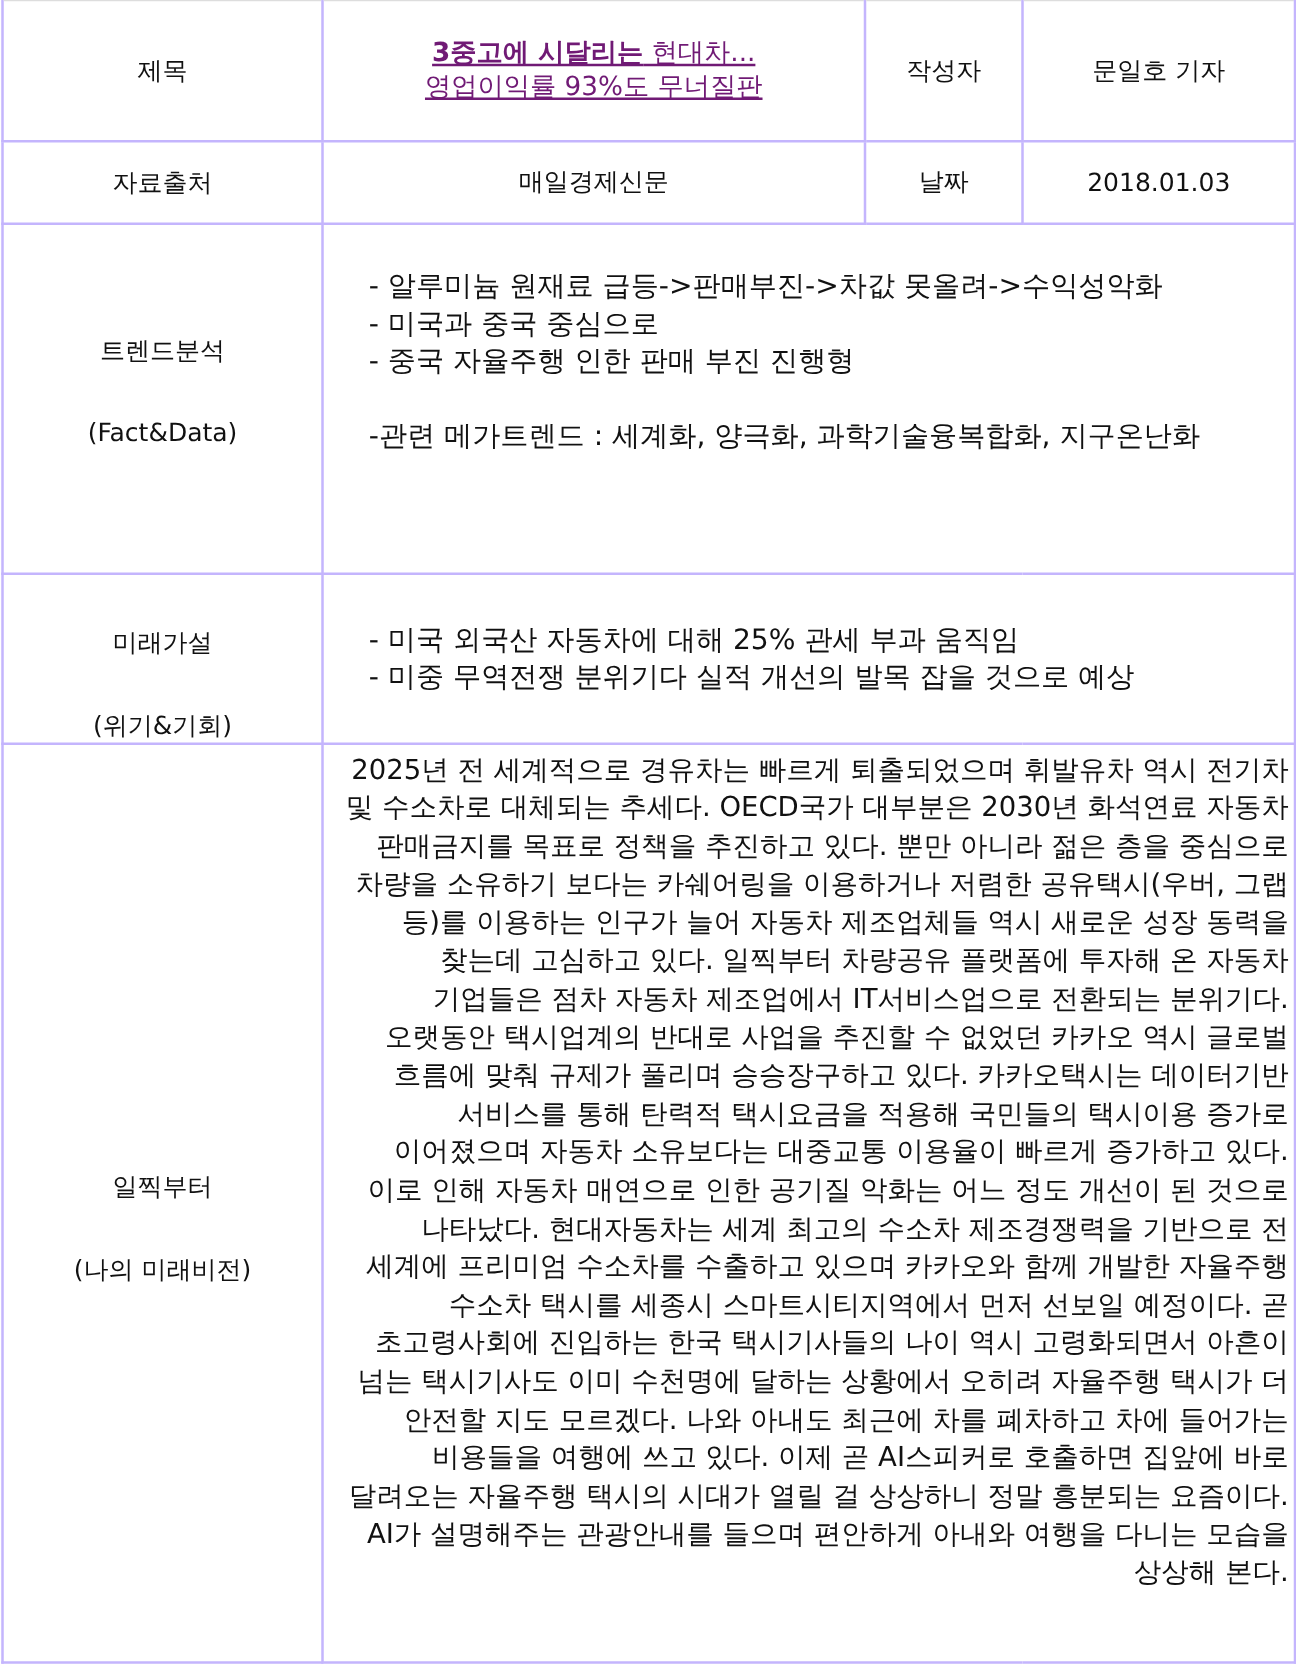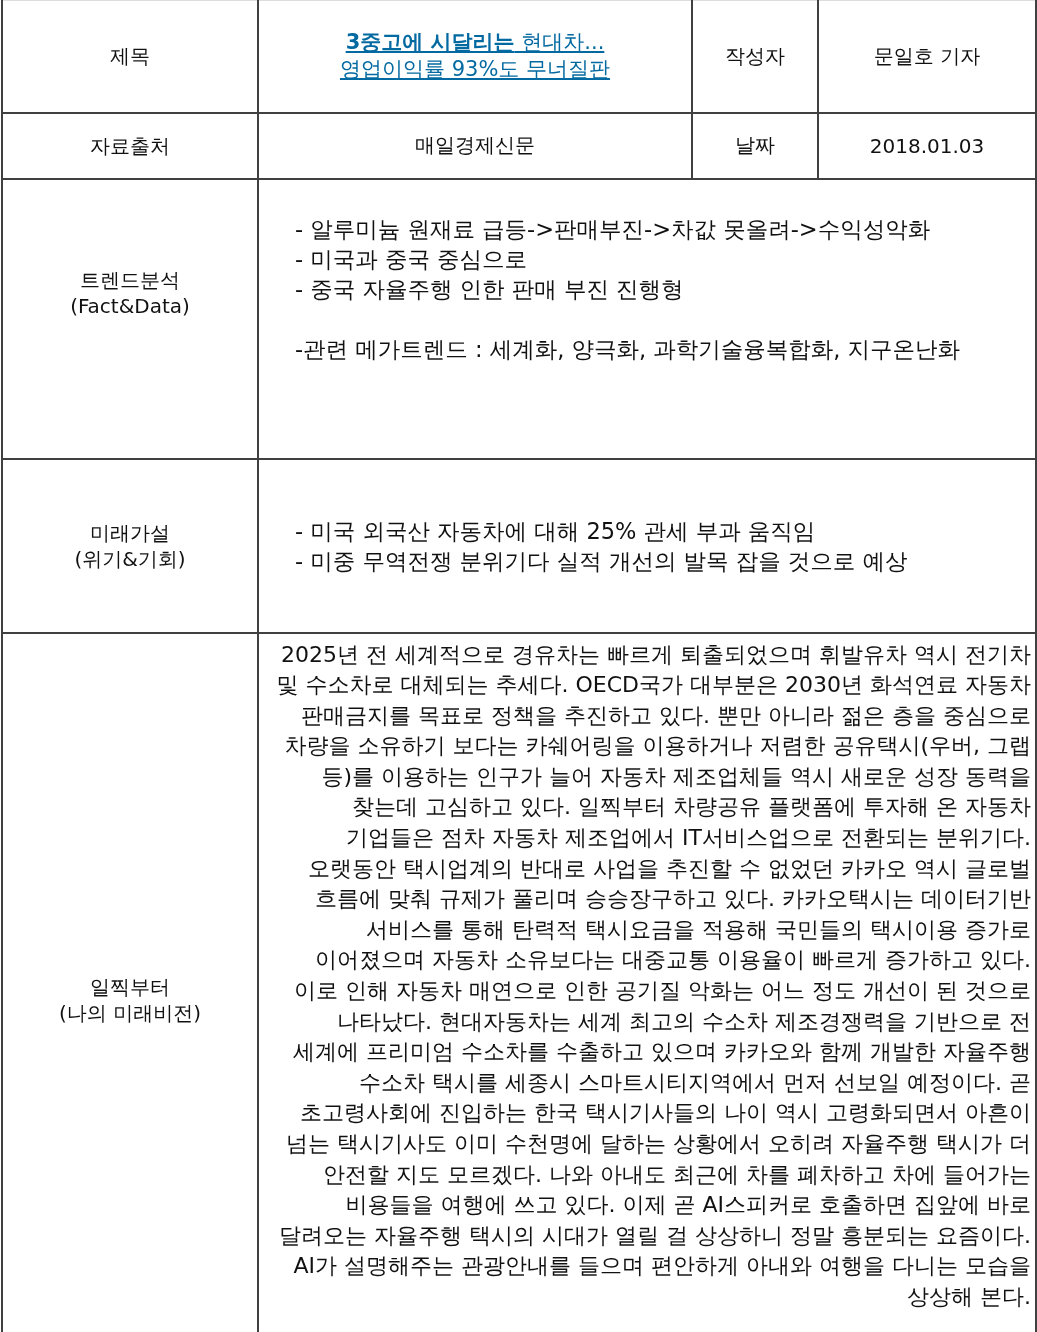--- a/index.html
+++ b/index.html
@@ -3,34 +3,34 @@
 <meta charset="utf-8">
 <style>
   html, body { margin: 0; padding: 0; background: #ffffff; }
   body { width: 1037px; height: 1332px; position: relative; overflow: hidden;
          font-family: "DejaVu Sans", "Liberation Sans", sans-serif; color: #111; }
   table.sheet {
     position: absolute; left: 1px; top: 0px;
     width: 1034px; border-collapse: collapse; table-layout: fixed;
   }
   table.sheet td {
-    border: 2px solid #404040; padding: 0; vertical-align: middle;
+    border: 2px solid #c4b5fd; padding: 0; vertical-align: middle;
     box-sizing: border-box;
   }
   table.sheet tr:first-child td { border-top: 1px solid #ddd; }
   .label { text-align: center; font-size: 20px; line-height: 26px; }
   .center { text-align: center; font-size: 20px; }
-  .title-link { color: #0369a1; text-decoration: underline; font-size: 21px; line-height: 27px; display: inline-block; text-align: center; }
+  .title-link { color: #701a75; text-decoration: underline; font-size: 21px; line-height: 27px; display: inline-block; text-align: center; }
   .title-link .bold { font-weight: bold; }
   .bullets { padding-left: 8px !important; font-size: 22.5px; line-height: 30px; }
   .bullets div { white-space: nowrap; margin-left: 28px; }
   .bullets .gap { height: 30px; }
   .essay { vertical-align: top !important; padding: 6px 4px 4px 6px !important;
            font-size: 22px; line-height: 30.6px; text-align: right; word-break: keep-all; }
-  .sub { display: block; }
+  .sub { display: block; margin-top: 40px; }
 </style>
 </head>
 <body>
 
 <table class="sheet">
   <colgroup>
     <col style="width:256px">
     <col style="width:434px">
     <col style="width:126px">
     <col style="width:218px">
@@ -76,21 +76,21 @@
     <td colspan="3" class="bullets">
       <div style="height:0px"></div>
       <div>- 알루미늄 원재료 급등-&gt;판매부진-&gt;차값 못올려-&gt;수익성악화</div>
       <div>- 미국과 중국 중심으로</div>
       <div>- 중국 자율주행 인한 판매 부진 진행형</div>
       <div class="gap"></div>
       <div>-관련 메가트렌드 : 세계화, 양극화, 과학기술융복합화, 지구온난화</div>
       <div style="height:60px"></div>
     </td>
   </tr>
-  <tr style="height:174px">
+  <tr style="height:136px">
     <td class="label">
       <span class="sub">미래가설</span>
       <span class="sub">(위기&amp;기회)</span>
     </td>
     <td colspan="3" class="bullets">
       <div>- 미국 외국산 자동차에 대해 25% 관세 부과 움직임</div>
       <div>- 미중 무역전쟁 분위기다 실적 개선의 발목 잡을 것으로 예상</div>
     </td>
   </tr>
   <tr style="height:735px">

